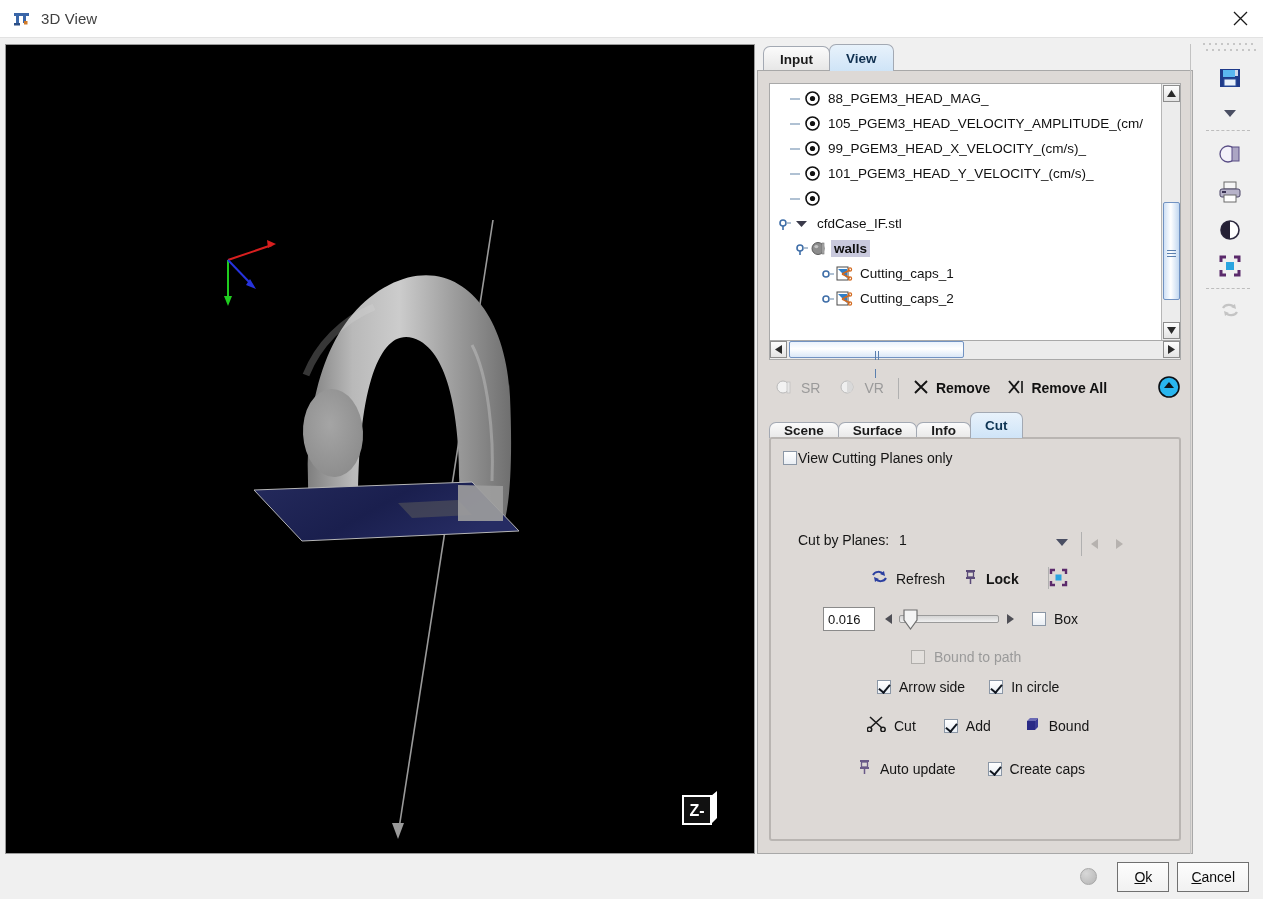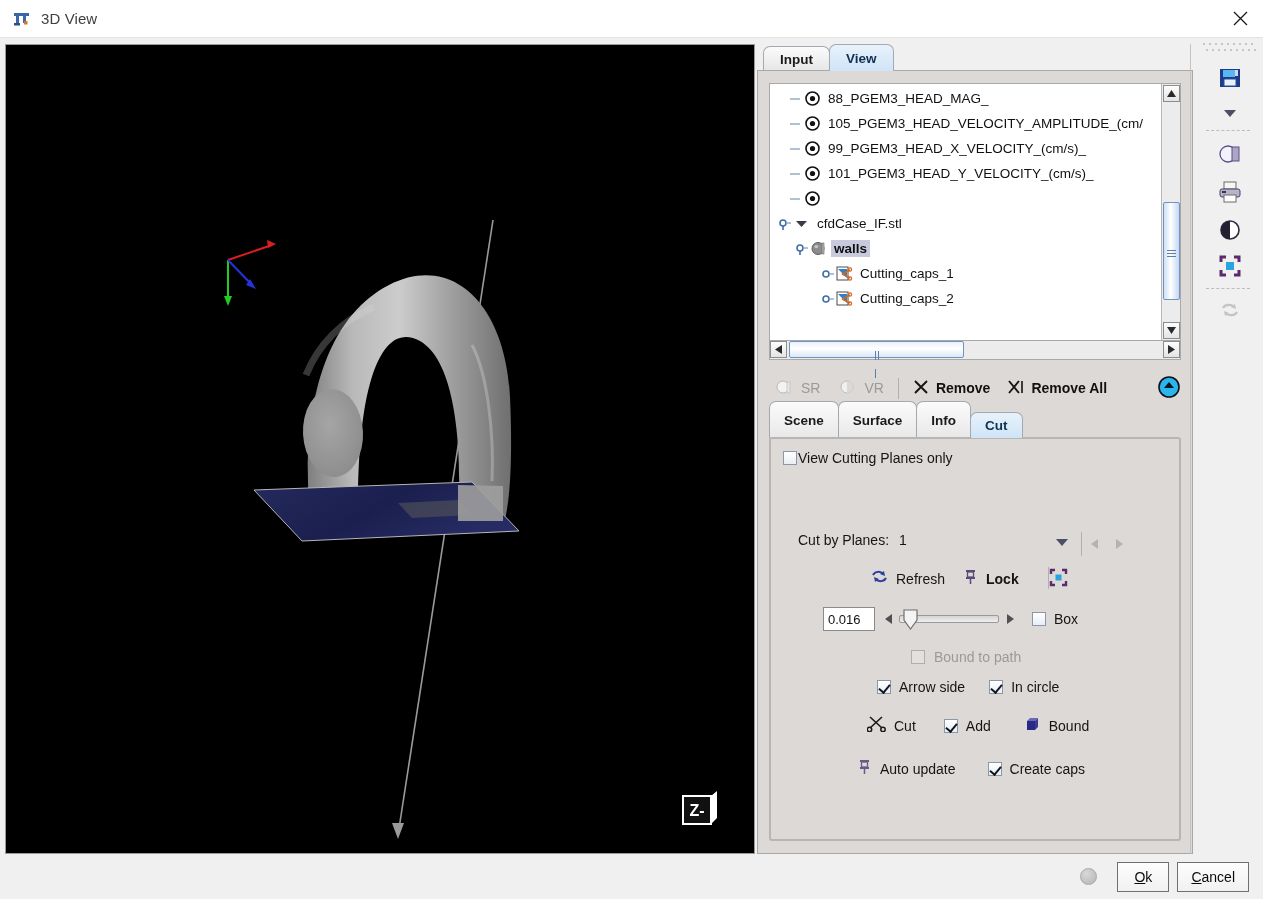--- a/index.html
+++ b/index.html
@@ -205,21 +205,21 @@
     position: absolute; right: 0; top: 2px;
     width: 24px; height: 24px; cursor: pointer;
   }
 
   
   .subtabs {
     position: absolute; left: 11px; top: 341px;
     height: 26px; display: flex; align-items: flex-end;
   }
   .subtab {
-    height: 37px; padding: 0 14px;
+    height: 16px; padding: 0 14px;
     display: flex; align-items: center;
     font-size: 13.5px; font-weight: bold; color: #1a1a1a;
     border: 1px solid #a3a9b3; border-bottom: none;
     border-radius: 7px 7px 0 0;
     background: linear-gradient(#fbfbfb,#e8e8e8);
     margin-right: -1px; cursor: pointer;
   }
   .subtab.active {
     background: linear-gradient(#e8f2fb,#cfe4f7);
     color: #0d3352; height: 26px; z-index: 3;

